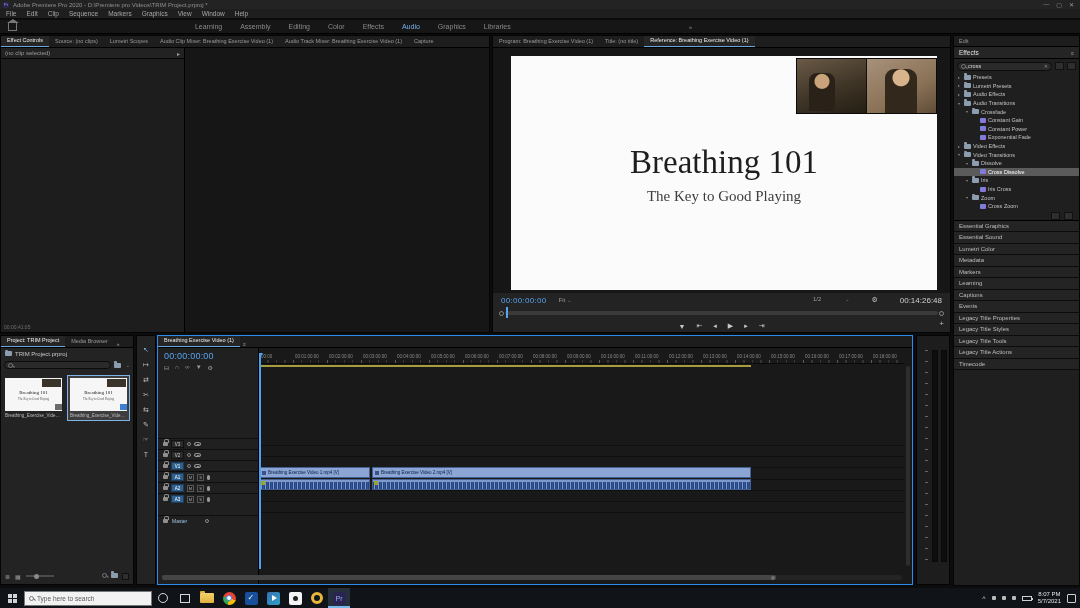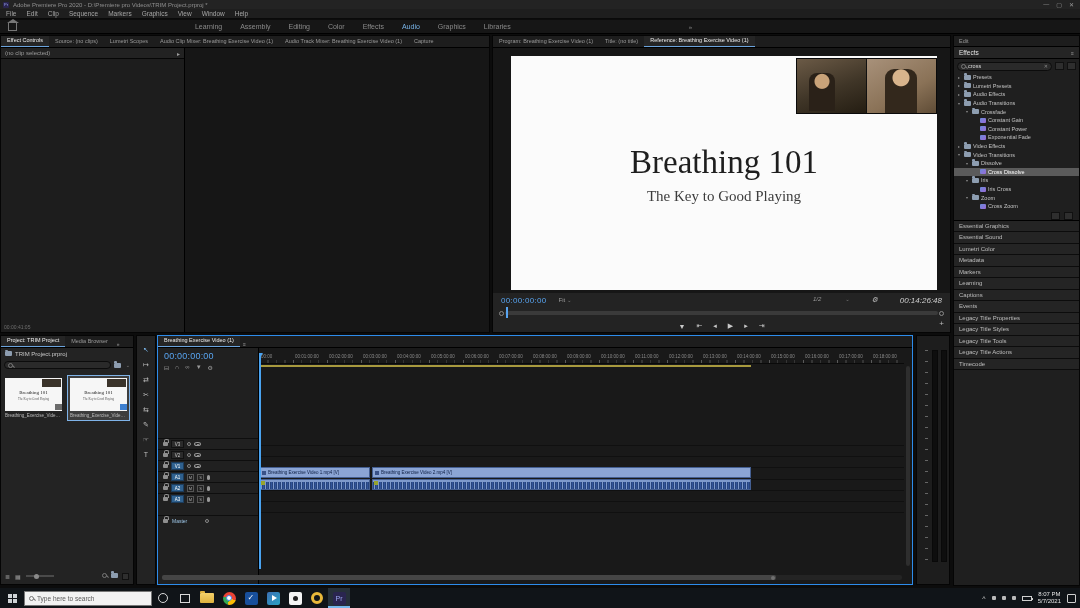--- a/index.html
+++ b/index.html
@@ -41,21 +41,21 @@
   .cam{flex:1;position:relative;overflow:hidden;}
   #cam1{background:linear-gradient(160deg,#6b5a46 0%,#3f3527 55%,#241d12 100%);}
   #cam1::after{content:"";position:absolute;left:12px;top:14px;width:26px;height:38px;background:radial-gradient(circle at 50% 22%,#c9a379 0 7px,#2a2118 8px);border-radius:8px 8px 0 0;}
   #cam2{background:linear-gradient(150deg,#a8917a 0%,#8a7257 60%,#5f4c36 100%);}
   #cam2::after{content:"";position:absolute;left:18px;top:10px;width:32px;height:44px;background:radial-gradient(circle at 50% 20%,#d8b48c 0 8px,#33281c 9px);border-radius:9px 9px 0 0;}
   #pg-ctrl{position:absolute;left:0;right:0;top:257px;height:14px;display:flex;align-items:center;font-size:8px;padding:0 8px;background:#232323;}
   .tc-blue{color:#58a4f0;letter-spacing:.3px;}
   .tc-white{color:#cfcfcf;}
   .dd{font-size:6px;color:#9a9a9a;margin-left:12px;}
   .caret{font-size:5px;color:#8a8a8a;margin-left:2px;}
-  #pg-right{margin-left:auto;display:flex;align-items:flex-start;gap:22px;font-style:italic;}
+  #pg-right{margin-left:auto;display:flex;align-items:flex-start;gap:22px;}
   #pg-scrub{position:absolute;left:6px;right:6px;top:273px;height:8px;}
   #pg-scrub .bar{position:absolute;left:6px;right:6px;top:2px;height:4px;background:#3a3a3a;border-radius:2px;}
   #pg-scrub .dotL,#pg-scrub .dotR{position:absolute;top:1.5px;width:5px;height:5px;border:1px solid #8a8a8a;border-radius:50%;}
   #pg-scrub .dotL{left:0;}#pg-scrub .dotR{right:0;}
   #pg-ph{position:absolute;left:7px;top:-2px;width:2px;height:11px;background:#58a4f0;}
   #pg-transport{position:absolute;left:0;right:0;top:283px;height:14px;display:flex;align-items:center;justify-content:center;gap:11px;color:#c9c9c9;font-size:7px;}
   #pg-plus{position:absolute;right:6px;top:0;font-size:8px;color:#bdbdbd;}
   
   #fx-panel{left:953px;top:35px;width:127px;height:551px;background:#1f1f1f;border:1px solid #050505;}
   #fx-grouptab{height:11px;background:#1d1d1d;border-bottom:1px solid #000;font-size:5.5px;color:#9a9a9a;display:flex;align-items:center;padding:0 5px;}

